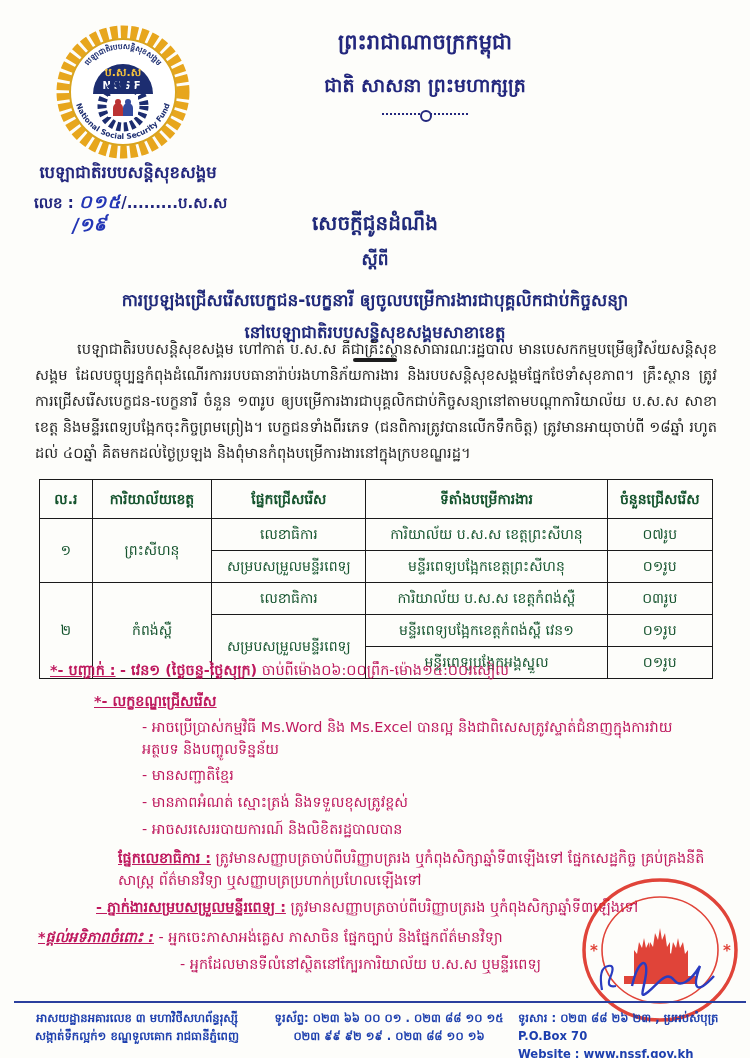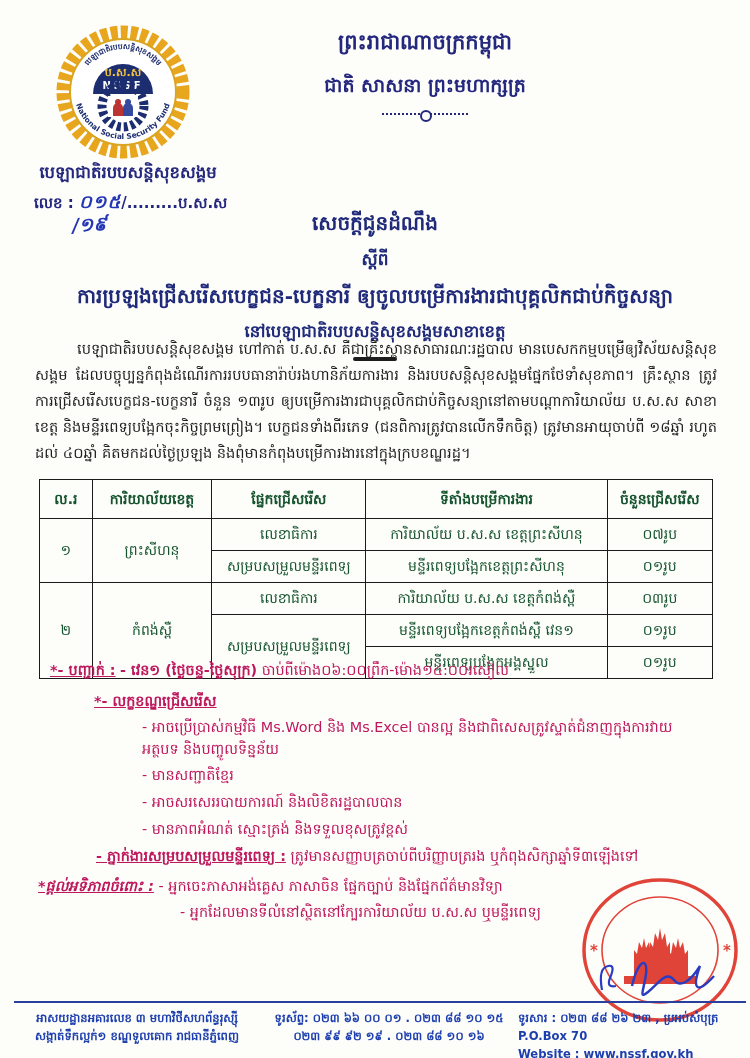--- a/index.html
+++ b/index.html
@@ -18,21 +18,21 @@
   .ref-frac{position:absolute;left:72px;top:212px;font-size:19px;transform:rotate(-4deg);}
   .head-center{position:absolute;left:250px;top:28px;width:350px;text-align:center;color:#23277d;}
   .head-center .kingdom{font-size:21px;font-weight:bold;text-align:center;}
   .head-center .motto{font-size:19px;font-weight:bold;margin-top:14px;}
   .ornament{width:86px;height:6px;margin:12px auto 0;position:relative;border-top:2px dotted #23277d;}
   .ornament:after{content:"";position:absolute;left:38px;top:-5px;width:8px;height:8px;border:2px solid #23277d;border-radius:50%;background:#fdfdfa;}
   
   .title-block{position:absolute;left:30px;top:210px;width:690px;text-align:center;color:#202a7a;font-weight:bold;}
   .title-block .t1{font-size:20px;}
   .title-block .t2{font-size:17px;margin-top:8px;}
-  .title-block .t3{font-size:20px;margin-top:10px;}
+  .title-block .t3{font-size:17px;margin-top:16px;}
   .title-block .t4{font-size:16.5px;margin-top:8px;}
   .title-divider{width:44px;height:4px;background:#1d1d1d;border-radius:2px;margin:12px auto 0;}
   
   .body-par{position:absolute;left:35px;top:336px;width:682px;text-align:justify;
     font-size:14.6px;line-height:1.78;text-indent:42px;color:#1e1e1e;}
   
   .rec-table{position:absolute;left:39px;top:479px;width:674px;border-collapse:collapse;
     font-size:14px;color:#14532d;table-layout:fixed;}
   .rec-table th,.rec-table td{border:1.6px solid #1a1a1a;padding:2px 4px;text-align:center;vertical-align:middle;line-height:1.45;}
   .rec-table th{font-weight:bold;height:34px;}
@@ -169,22 +169,26 @@
   <div class="notes">
     <div class="remark">
       <span class="bu">*- បញ្ជាក់ :</span>
       <span class="b">- វេន១ (ថ្ងៃចន្ទ-ថ្ងៃសុក្រ)</span>
       <span>ចាប់ពីម៉ោង០៦:០០ព្រឹក-ម៉ោង១៤:០០រសៀល</span>
     </div>
     <div class="cond-head bu">*- លក្ខខណ្ឌជ្រើសរើស</div>
     <div class="cond-items">
       <div>- អាចប្រើប្រាស់កម្មវិធី Ms.Word និង Ms.Excel បានល្អ និងជាពិសេសត្រូវស្ទាត់ជំនាញក្នុងការវាយអត្ថបទ និងបញ្ចូលទិន្នន័យ</div>
       <div>- មានសញ្ជាតិខ្មែរ</div>
+      <div>- មានភាពអំណត់ ស្មោះត្រង់ និងទទួលខុសត្រូវខ្ពស់</div>
       <div>- អាចសរសេររបាយការណ៍ និងលិខិតរដ្ឋបាលបាន</div>
-      <div>- មានភាពអំណត់ ស្មោះត្រង់ និងទទួលខុសត្រូវខ្ពស់</div>
+    </div>
+    <div class="sec-req">
+      <span class="bu">ផ្នែកលេខាធិការ :</span>
+      <span>ត្រូវមានសញ្ញាបត្រចាប់ពីបរិញ្ញាបត្ររង ឬកំពុងសិក្សាឆ្នាំទី៣ឡើងទៅ ផ្នែកសេដ្ឋកិច្ច គ្រប់គ្រងនីតិសាស្ត្រ ព័ត៌មានវិទ្យា ឬសញ្ញាបត្រប្រហាក់ប្រហែលឡើងទៅ</span>
     </div>
     <div class="agent-req">
       <span class="bu">- ភ្នាក់ងារសម្របសម្រួលមន្ទីរពេទ្យ :</span>
       <span>ត្រូវមានសញ្ញាបត្រចាប់ពីបរិញ្ញាបត្ររង ឬកំពុងសិក្សាឆ្នាំទី៣ឡើងទៅ</span>
     </div>
     <div class="priority">
       <span class="bu lbl">*ផ្តល់អទិភាពចំពោះ :</span>
       <span>- អ្នកចេះភាសាអង់គ្លេស ភាសាចិន ផ្នែកច្បាប់ និងផ្នែកព័ត៌មានវិទ្យា</span>
       <div class="prio-item2">- អ្នកដែលមានទីលំនៅស្ថិតនៅក្បែរការិយាល័យ ប.ស.ស ឬមន្ទីរពេទ្យ</div>
     </div>

